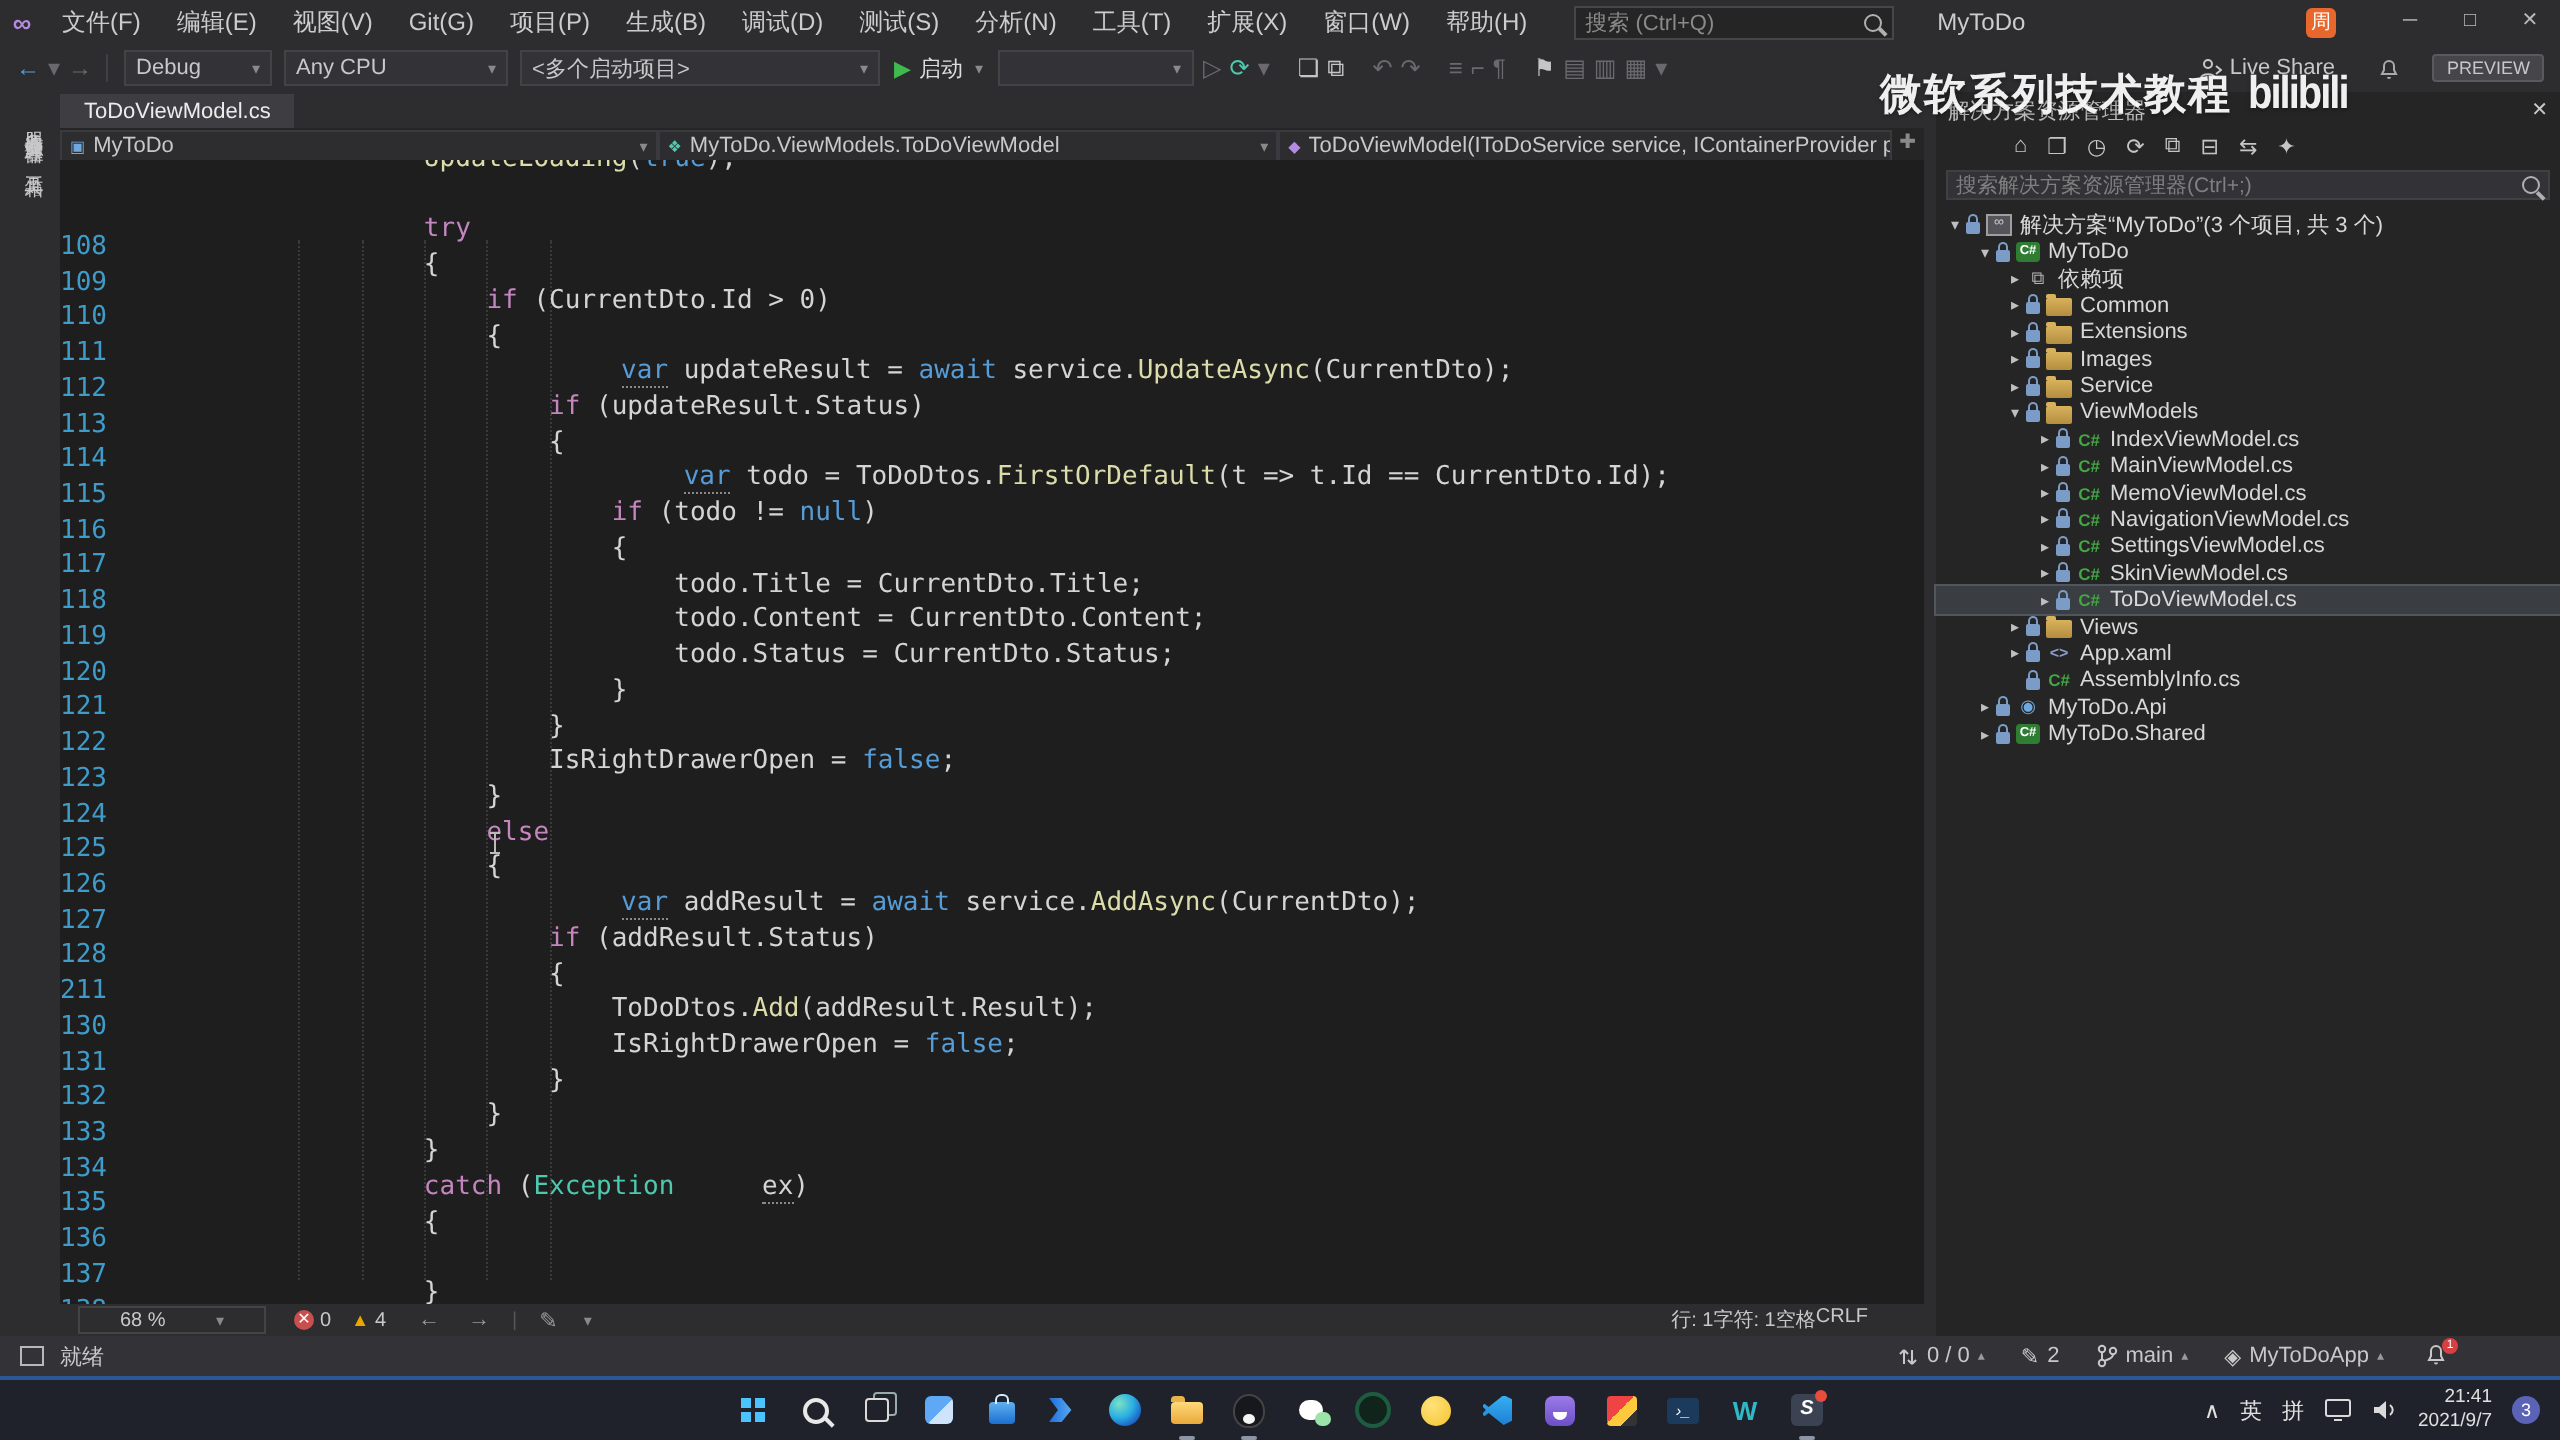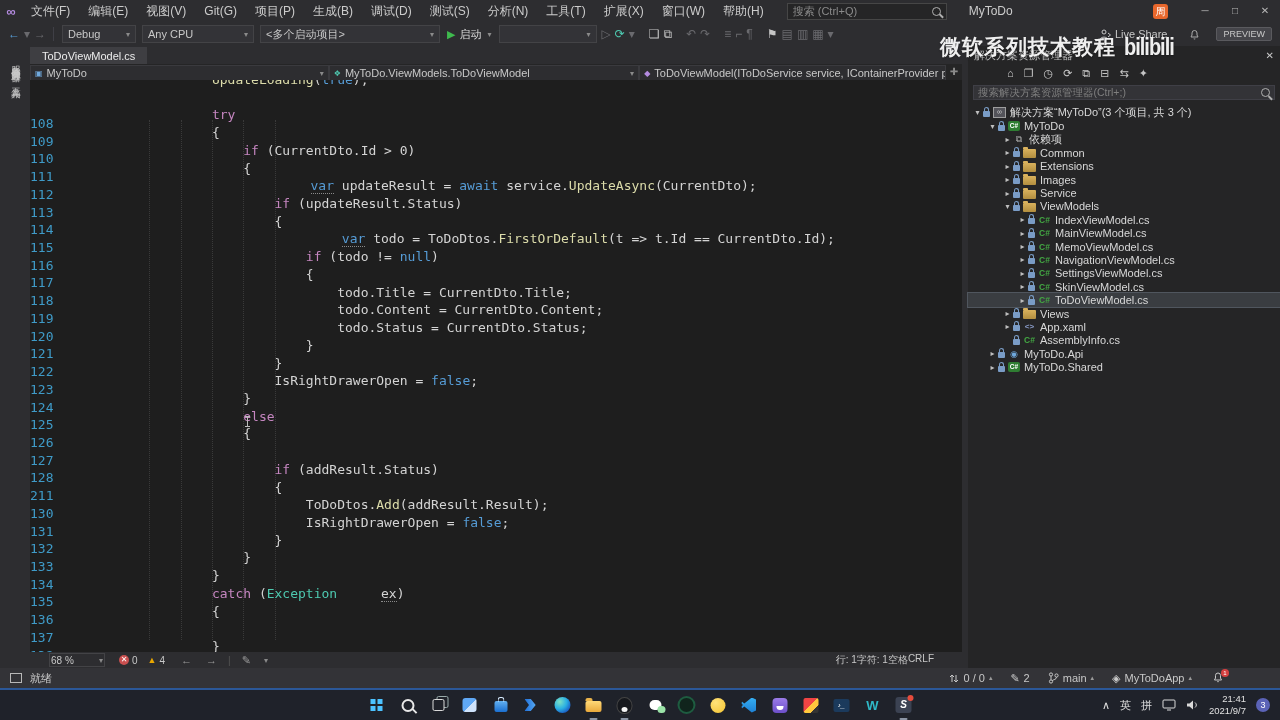--- a/index.html
+++ b/index.html
@@ -61,22 +61,22 @@
   .iguide{position:absolute;top:40px;bottom:12px;width:1px;border-left:1px dotted #3A3A3A;}
   #ibeam{position:absolute;left:217px;top:336px;width:1px;height:11px;background:#BBB;}
   #ibeam::before,#ibeam::after{content:"";position:absolute;left:-2px;width:5px;height:1px;background:#BBB;}
   #ibeam::after{bottom:0;}
   #vscroll{position:absolute;right:0;top:80px;width:13px;height:572px;background:#27272B;}
   #vthumb{position:absolute;left:2px;top:270px;width:9px;height:46px;background:#4A4A4F;}
   #vmark-caret{position:absolute;left:0;top:2px;width:13px;height:2px;background:#3B78B5;}
   
   #edbottom{position:absolute;left:30px;top:652px;width:932px;height:16px;background:#2D2D30;
     display:flex;align-items:center;font-size:10px;color:#C8C8C8;}
-  #zoom-select{width:52px;height:12px;border:1px solid #434346;background:#2D2D30;margin-left:19px;
-    display:flex;align-items:center;justify-content:space-between;padding:0 1px;}
+  #zoom-select{width:52px;height:12px;border:1px solid #434346;background:#2D2D30;margin-left:9px;
+    display:flex;align-items:center;justify-content:space-between;padding:0 20px;}
   .errball{width:10px;height:10px;border-radius:50%;background:#C94F4F;color:#fff;font-size:8px;
     line-height:10px;text-align:center;margin:0 3px 0 14px;}
   .warntri{color:#E9A700;font-size:9px;margin:0 3px 0 10px;}
   .navarr{color:#9A9A9A;margin:0 7px;font-size:11px;}
   #edbottom-right{margin-left:auto;display:flex;margin-right:28px;}
   #edbottom-right span{}
   
   #splitter{position:absolute;left:962px;top:46px;width:6px;height:622px;background:#2D2D30;}
   
   #sx{position:absolute;left:968px;top:46px;width:312px;height:622px;background:#252526;font-size:11px;}
@@ -336,20 +336,21 @@
         <div class="cl">
           <span class="lnum">127</span>
           <pre class="ct"><span class="tk-n">                </span><span class="tk-c">else</span></pre>
         </div>
         <div class="cl">
           <span class="lnum">128</span>
           <pre class="ct"><span class="tk-n">                {</span></pre>
         </div>
         <div class="cl">
           <span class="lnum">211</span>
+          <pre class="ct"><span class="tk-n">                    </span><span class="tk-k tk-u">var</span><span class="tk-n"> addResult = </span><span class="tk-k">await</span><span class="tk-n"> service.</span><span class="tk-m">AddAsync</span><span class="tk-n">(CurrentDto);</span></pre>
         </div>
         <div class="cl">
           <span class="lnum">130</span>
           <pre class="ct"><span class="tk-n">                    </span><span class="tk-c">if</span><span class="tk-n"> (addResult.Status)</span></pre>
         </div>
         <div class="cl">
           <span class="lnum">131</span>
           <pre class="ct"><span class="tk-n">                    {</span></pre>
         </div>
         <div class="cl">

